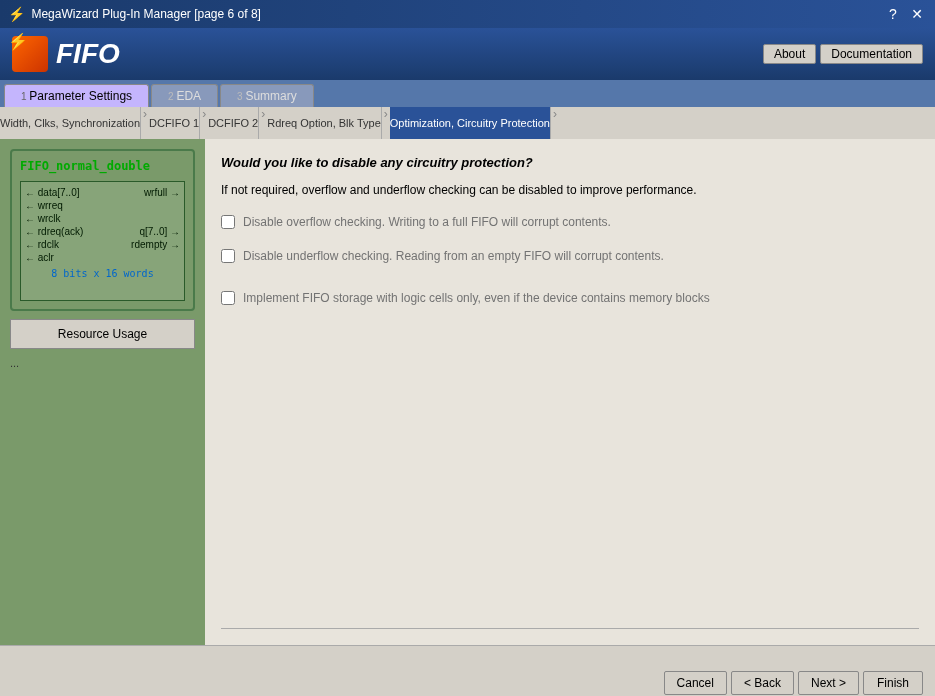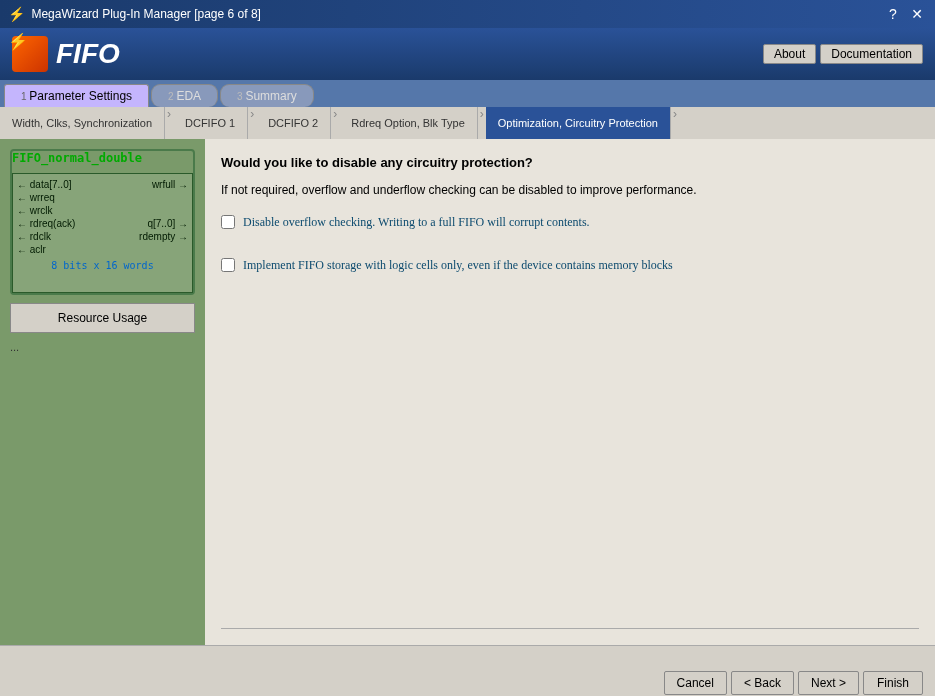--- a/index.html
+++ b/index.html
@@ -78,21 +78,20 @@
       border-bottom: none;
     }
     .tab.active {
       background: #c4b5fd;
       color: #000;
       font-weight: normal;
     }
     .tab.inactive {
       background: #8899bb;
       color: #ddd;
-      border-radius: 9px;
     }
 
     
     .main-area {
       display: flex;
       height: calc(696px - 28px - 52px - 36px - 32px - 42px);
       background: #c8c4bc;
     }
 
     
@@ -102,20 +101,21 @@
       background: #7a9a6a;
       padding: 10px;
       display: flex;
       flex-direction: column;
       gap: 8px;
     }
     .fifo-diagram {
       background: #7a9a6a;
       border: 2px solid #4a7a4a;
       border-radius: 4px;
+      padding: 8px;
       color: #001a00;
       font-size: 11px;
       font-family: monospace;
     }
     .fifo-title {
       color: #00aa00;
       font-size: 12px;
       font-weight: bold;
       margin-bottom: 8px;
     }
@@ -156,42 +156,42 @@
       background: #e8e4dc;
       padding: 16px;
       display: flex;
       flex-direction: column;
       gap: 12px;
     }
     .question-text {
       font-size: 13px;
       font-weight: bold;
       color: #000;
+      font-style: italic;
     }
     .description-text {
       font-size: 12px;
       color: #000;
       line-height: 1.4;
     }
     .checkbox-row {
       display: flex;
       align-items: center;
       gap: 8px;
       padding: 4px 0;
     }
     .checkbox-row input[type="checkbox"] {
       width: 14px;
       height: 14px;
       cursor: pointer;
       flex-shrink: 0;
     }
     .checkbox-label {
       font-size: 12px;
-      color: #0c4a6e;
-      font-family: Liberation Serif, serif;
+      color: #737373;
     }
     .checkbox-group-spaced {
       margin-top: 8px;
     }
     .divider-line {
       height: 1px;
       background: #aaa;
       margin: auto 0 0;
     }
 
@@ -223,21 +223,21 @@
     
     .breadcrumb-nav {
       display: flex;
       align-items: stretch;
       height: 32px;
       background: #d4d0c8;
     }
     .bc-item {
       display: flex;
       align-items: center;
-      padding: 0 12px;
+      padding: 0 0;
       font-size: 11px;
       white-space: nowrap;
       border-right: 1px solid #aaa;
       cursor: pointer;
       color: #333;
     }
     .bc-item.active-bc {
       background: #2a5298;
       color: white;
       font-weight: normal;
@@ -349,20 +349,24 @@
 
   <div class="right-panel">
     <div class="question-text">Would you like to disable any circuitry protection?</div>
     <div class="description-text">If not required, overflow and underflow checking can be disabled to improve performance.</div>
 
     <div class="checkbox-row">
       <input type="checkbox" id="cb-overflow" style="">
       <label class="checkbox-label" for="cb-overflow">Disable overflow checking. Writing to a full FIFO will corrupt contents.</label>
     </div>
 
+    <div class="checkbox-row">
+      <input type="checkbox" id="cb-underflow" style="">
+      <label class="checkbox-label" for="cb-underflow">Disable underflow checking. Reading from an empty FIFO will corrupt contents.</label>
+    </div>
 
     <div class="checkbox-row checkbox-group-spaced">
       <input type="checkbox" id="cb-logic" style="">
       <label class="checkbox-label" for="cb-logic">Implement FIFO storage with logic cells only, even if the device contains memory blocks</label>
     </div>
 
     <div style="flex:1;"></div>
     <div class="divider-line"></div>
   </div>
 

